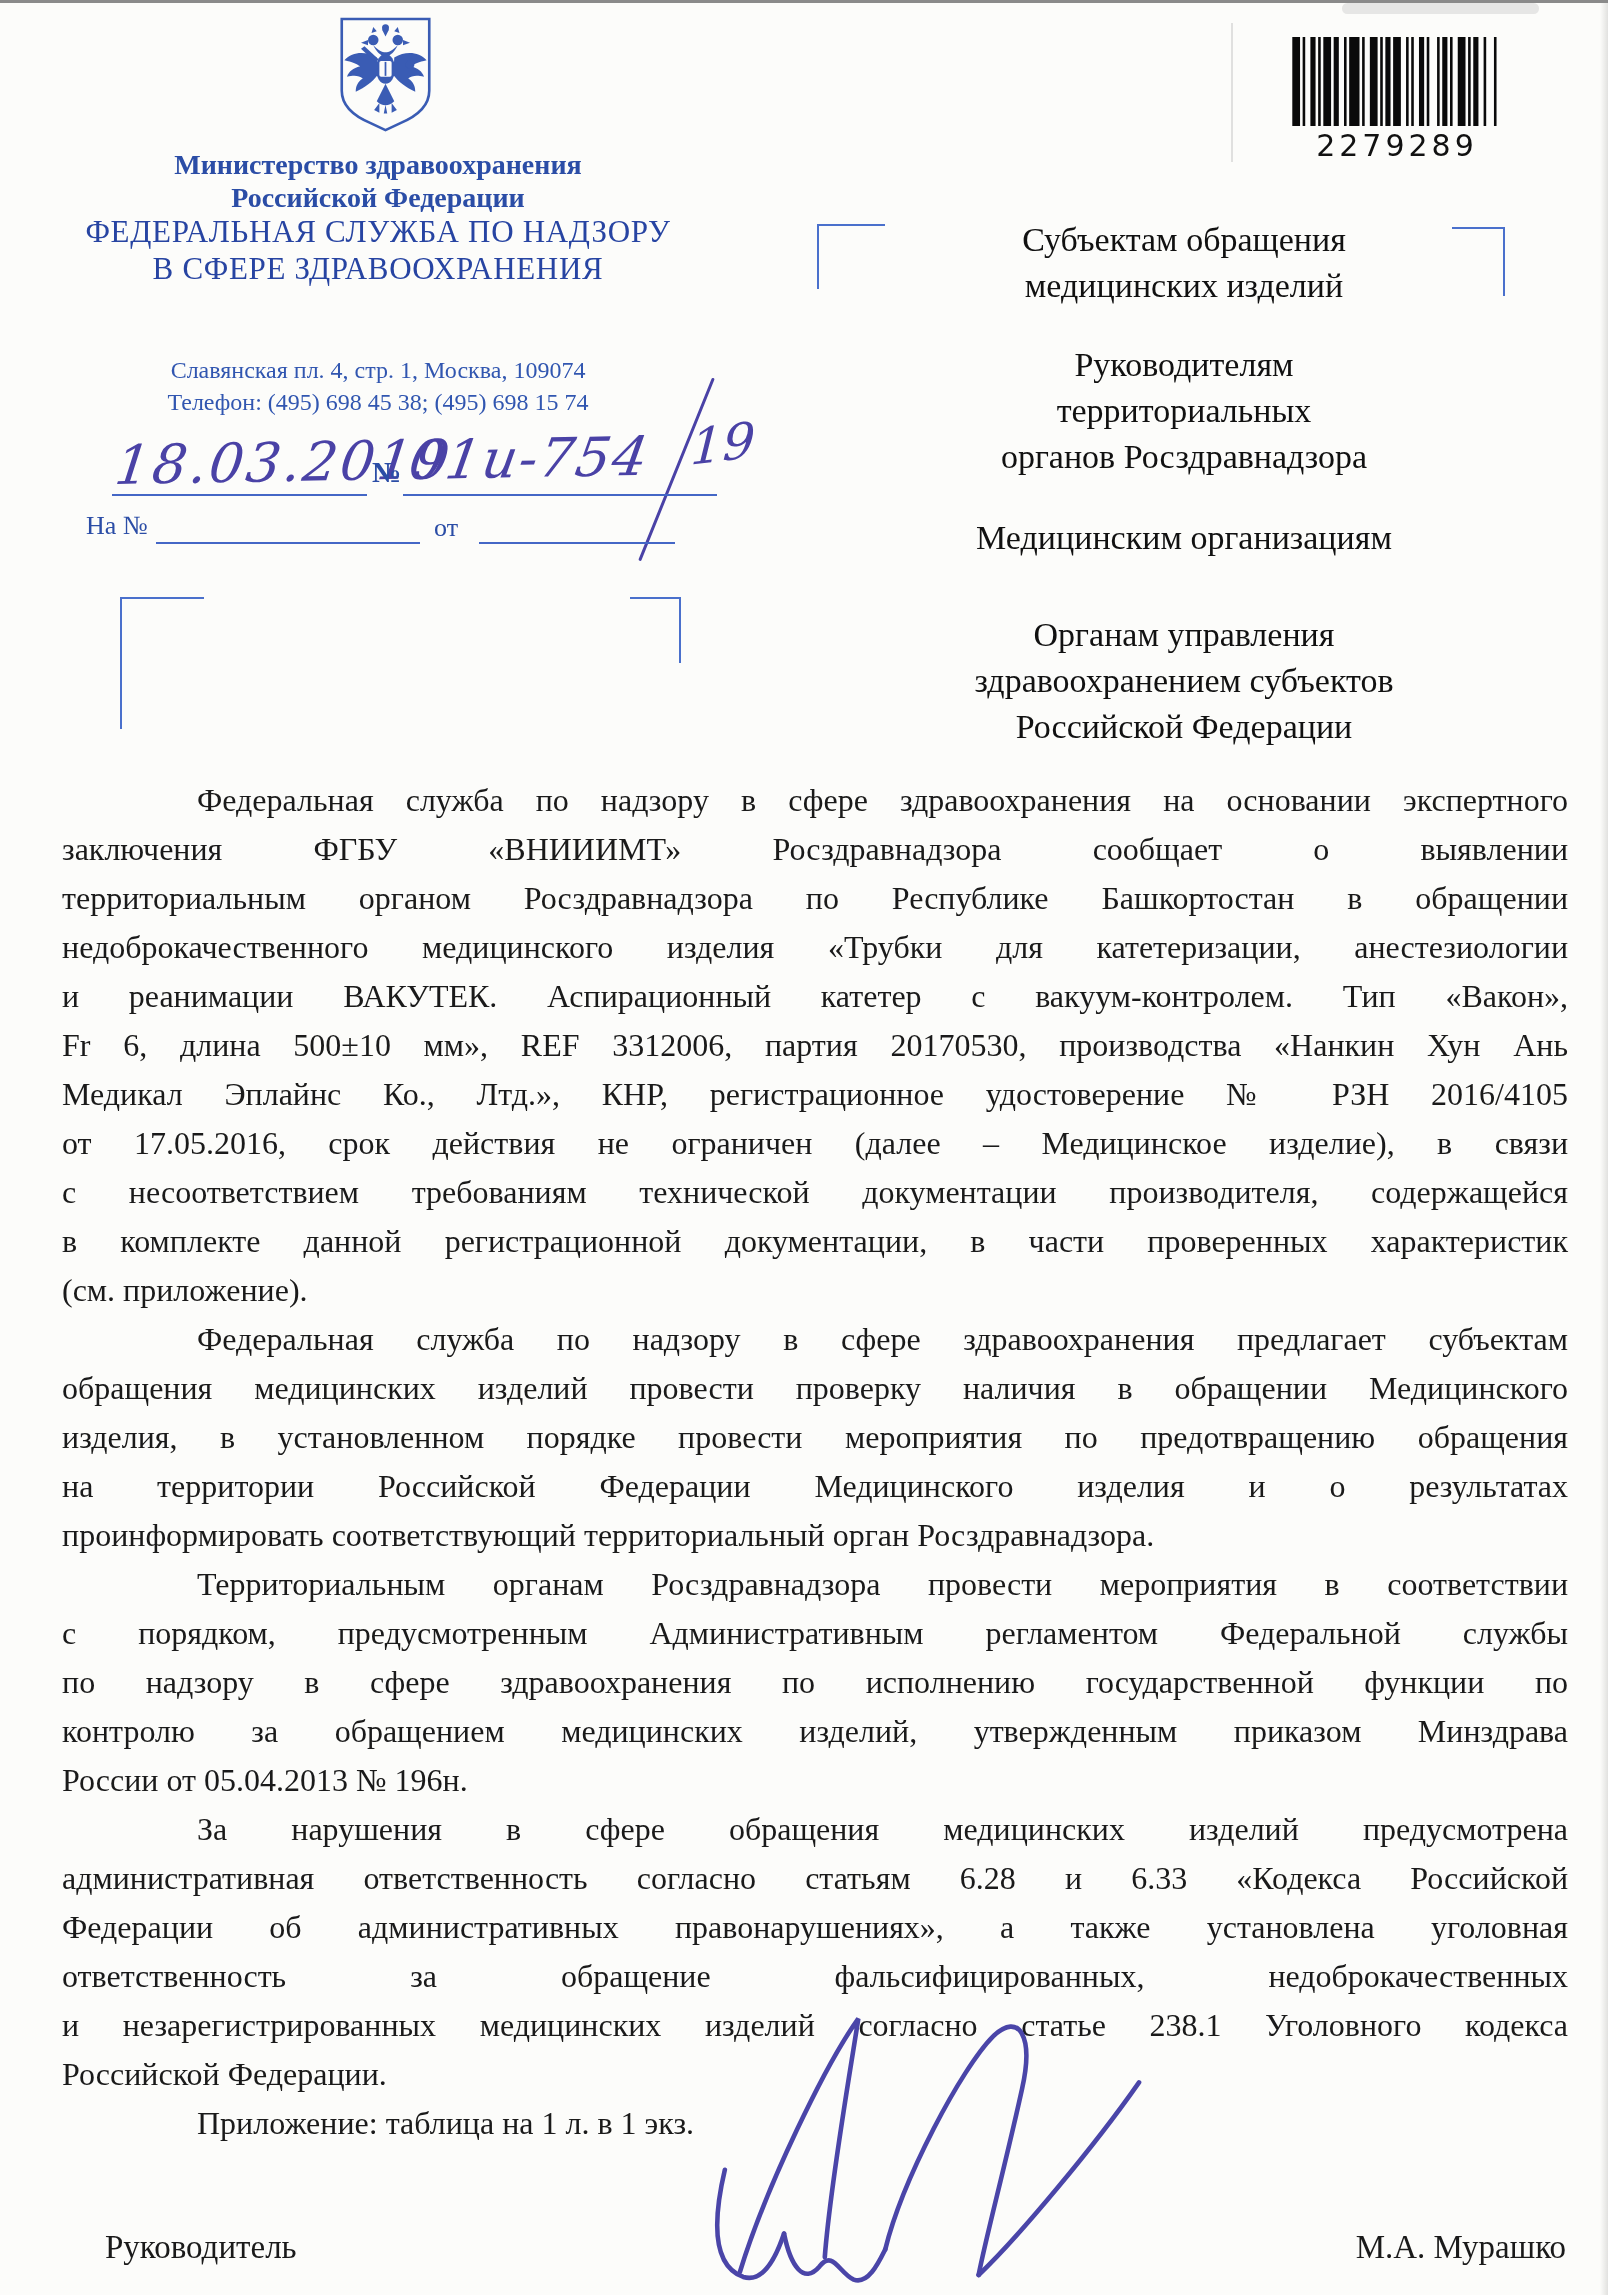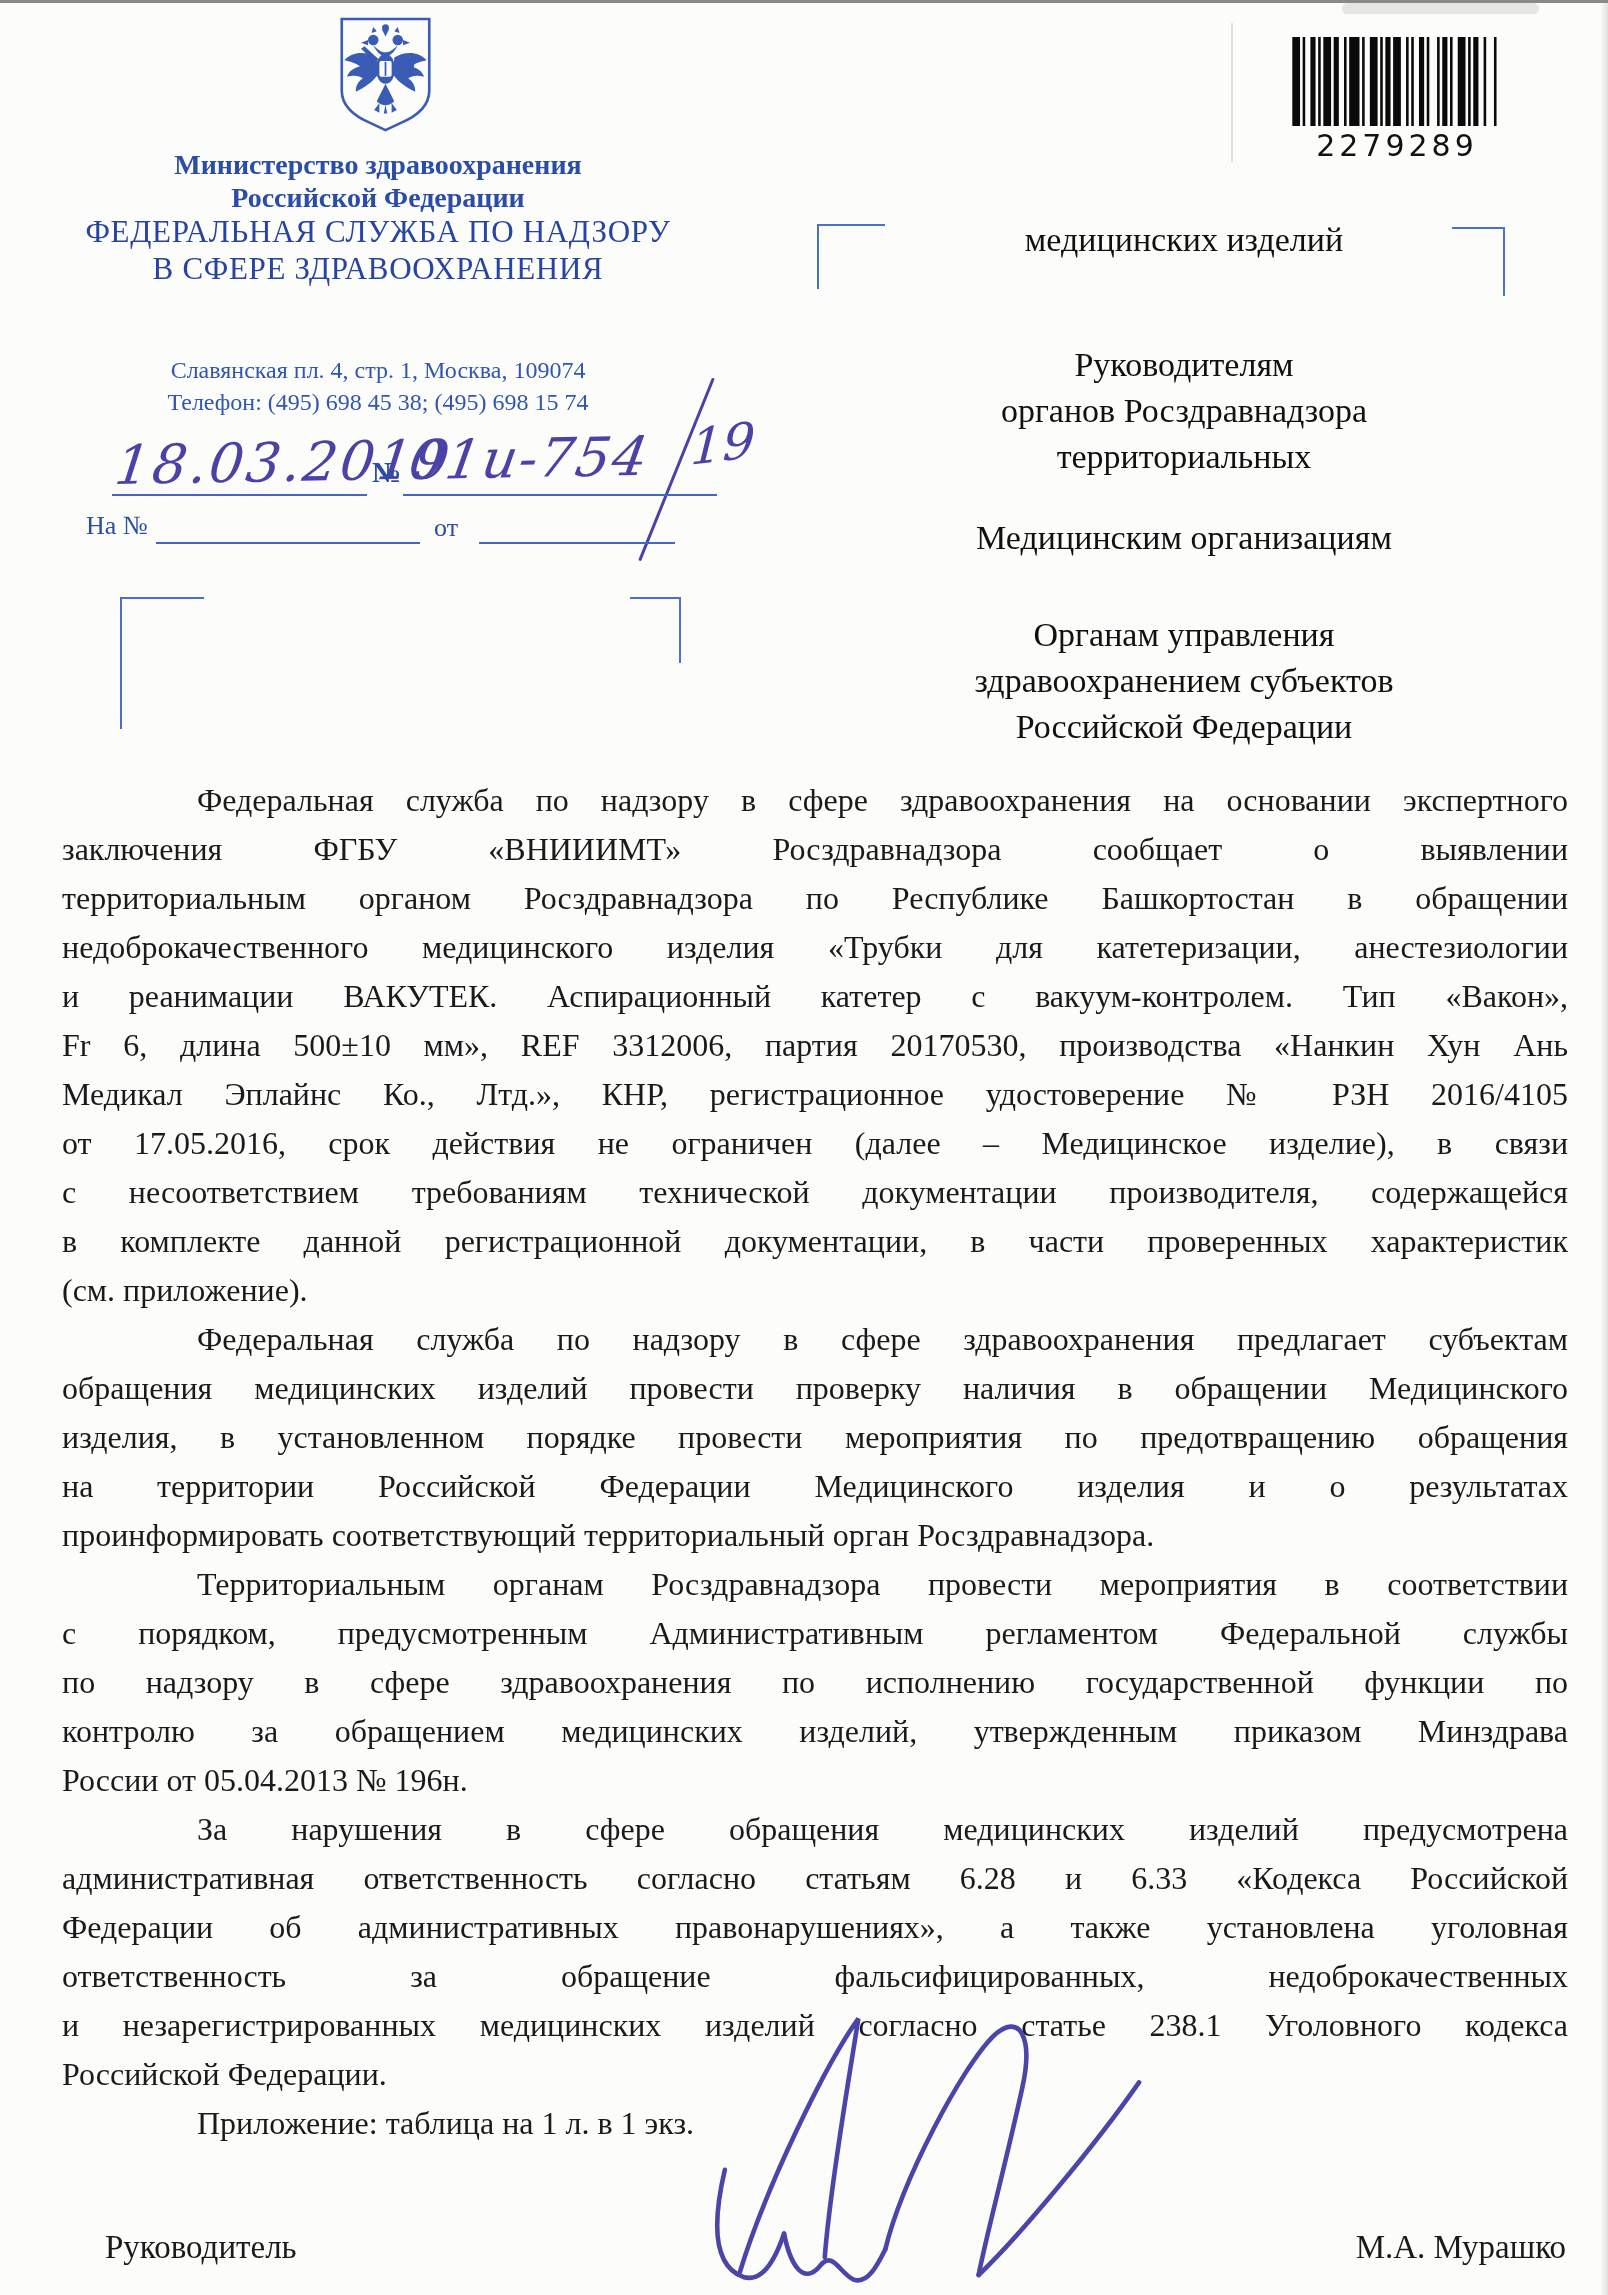--- a/index.html
+++ b/index.html
@@ -134,26 +134,27 @@
   <div class="abs rule" style="left:156px;top:539px;width:264px;"></div>
   <div class="abs ot-label">от</div>
   <div class="abs rule" style="left:479px;top:539px;width:196px;"></div>
 
   <div class="abs brk" style="left:120px;top:594px;width:82px;height:130px;border-top-width:2.6px;border-left-width:2.6px;"></div>
   <div class="abs brk" style="left:630px;top:594px;width:49px;height:64px;border-top-width:2.6px;border-right-width:2.6px;"></div>
   <div class="abs brk" style="left:817px;top:221px;width:66px;height:63px;border-top-width:2.6px;border-left-width:2.6px;"></div>
   <div class="abs brk" style="left:1452px;top:224px;width:51px;height:67px;border-top-width:2.6px;border-right-width:2.6px;"></div>
 
   <div class="abs rcpt" style="top:214px;">
+    <div>Субъектам обращения</div>
     <div>медицинских изделий</div>
   </div>
   <div class="abs rcpt" style="top:339px;">
     <div>Руководителям</div>
+    <div>территориальных</div>
     <div>органов Росздравнадзора</div>
-    <div>территориальных</div>
   </div>
   <div class="abs rcpt" style="top:512px;">
     <div>Медицинским организациям</div>
   </div>
   <div class="abs rcpt" style="top:609px;">
     <div>Органам управления</div>
     <div>здравоохранением субъектов</div>
     <div>Российской Федерации</div>
   </div>
 

